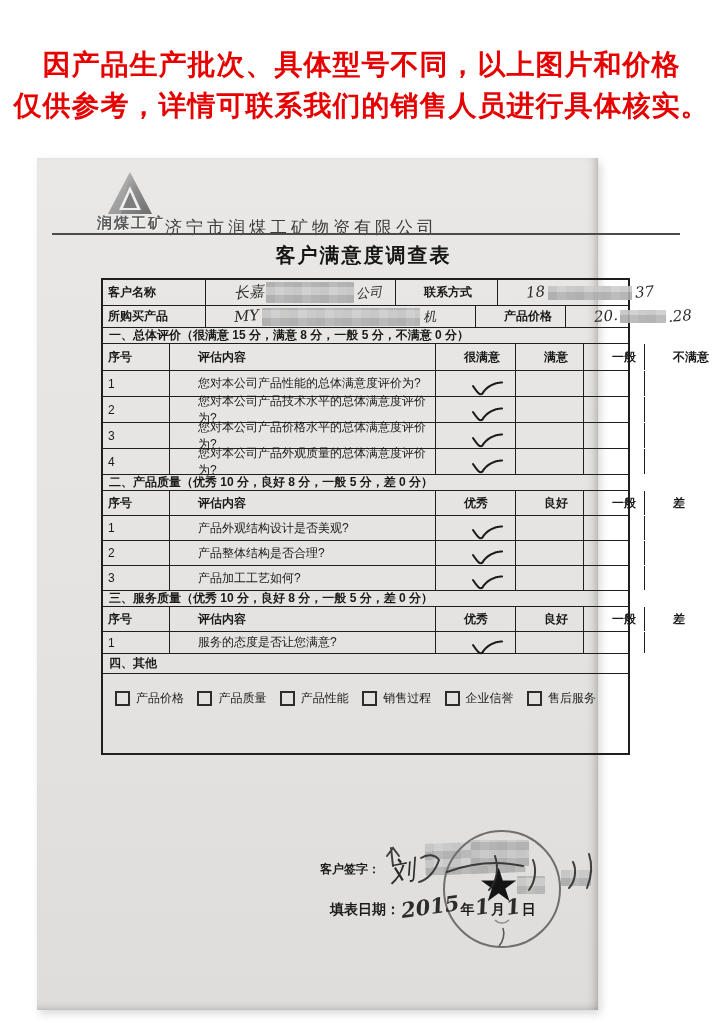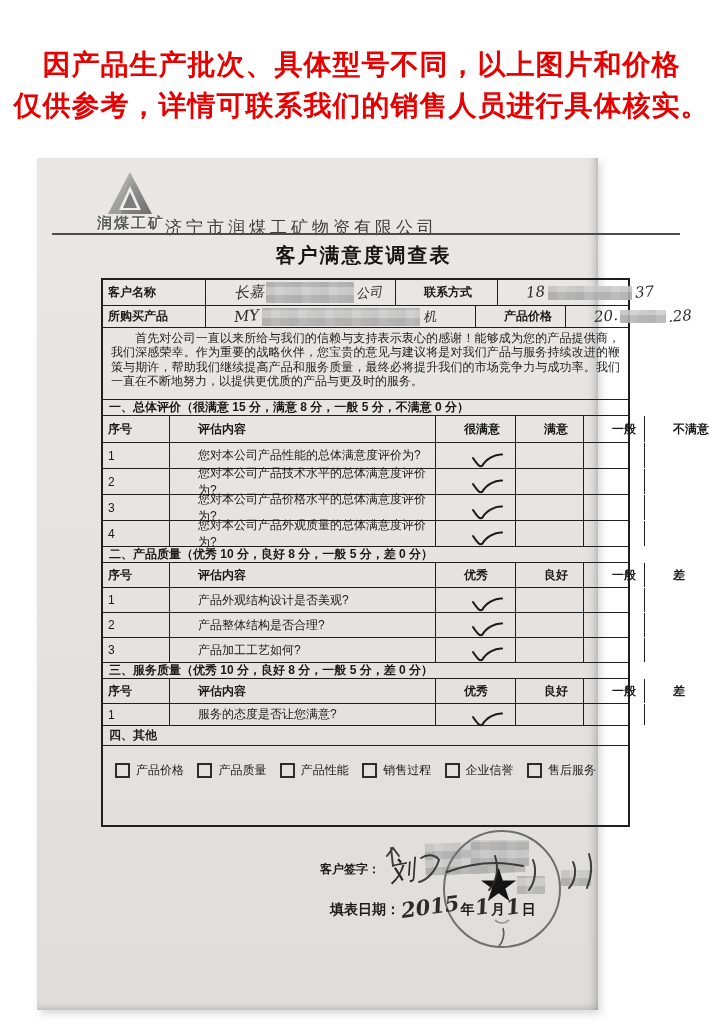--- a/index.html
+++ b/index.html
@@ -160,23 +160,20 @@
           <span class="hw small">机</span>
         </div>
         <div class="td lab" style="flex:0 0 67px">产品价格</div>
         <div class="td" style="flex:0 0 108px">
           <span class="hw">20.</span>
           <span class="mosaic" style="width:46px;height:13px;margin:0 2px"></span>
           <span class="hw">.28</span>
         </div>
       </div>
 
-      <div class="tr intro-row">
-        <div class="intro">首先对公司一直以来所给与我们的信赖与支持表示衷心的感谢！能够成为您的产品提供商，我们深感荣幸。作为重要的战略伙伴，您宝贵的意见与建议将是对我们产品与服务持续改进的鞭策与期许，帮助我们继续提高产品和服务质量，最终必将提升我们的市场竞争力与成功率。我们一直在不断地努力，以提供更优质的产品与更及时的服务。</div>
-      </div>
 
       <div>
           <div class="tr title-row" style="height: 16px;">一、总体评价（很满意 15 分，满意 8 分，一般 5 分，不满意 0 分）</div>
           <div class="tr head-row" style="height: 27px;">
             <div class="td" style="flex: 0 0 67px;">序号</div>
             <div class="td" style="flex: 0 0 243px;">评估内容</div>
             <div class="td" style="flex: 0 0 57px;">很满意</div>
             <div class="td" style="flex: 0 0 45px;">满意</div>
             <div class="td" style="flex: 0 0 38px;">一般</div>
             <div class="td" style="flex: 0 0 75px;">不满意</div>

